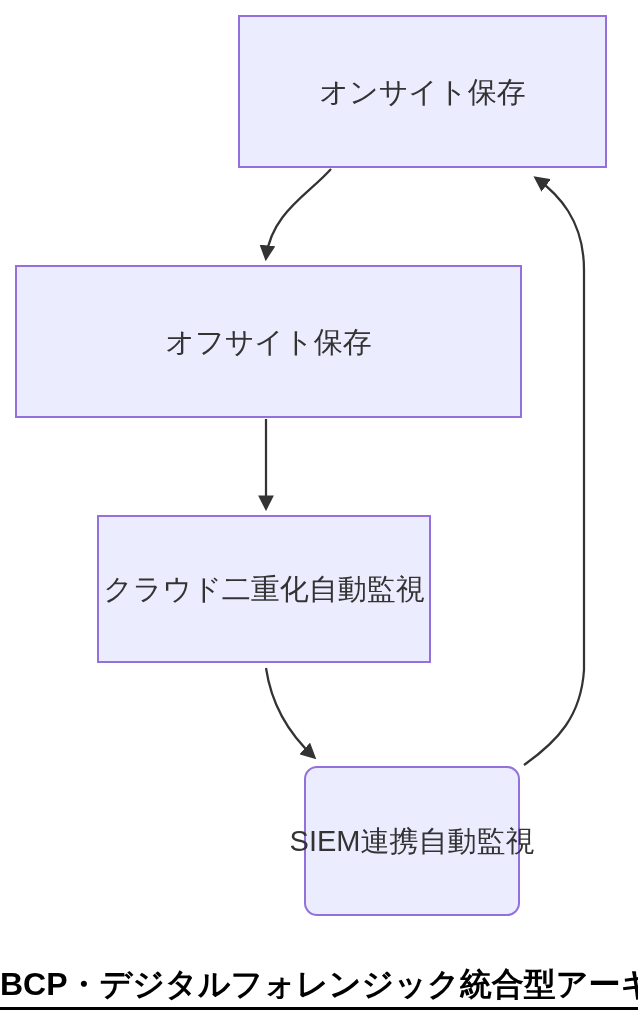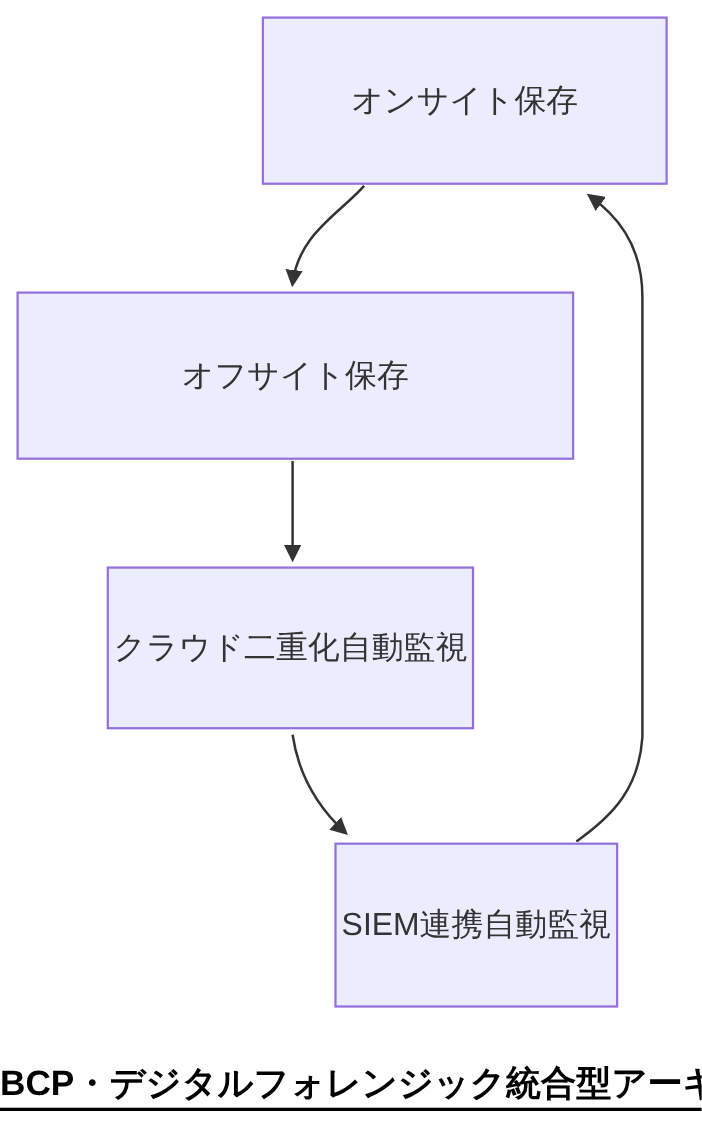--- a/index.html
+++ b/index.html
@@ -34,21 +34,21 @@
     color: #333333;
   }
   .node .nl {
     font-size: 29px;
     line-height: 46px;
     white-space: nowrap;
   }
   .node-1 { left: 238px; top: 15px;  width: 369px; height: 153px; }
   .node-2 { left: 15px;  top: 265px; width: 507px; height: 153px; }
   .node-3 { left: 97px;  top: 515px; width: 334px; height: 148px; }
-  .node-4 { left: 304px; top: 766px; width: 258px; height: 150px; }
+  .node-4 { left: 304px; top: 766px; width: 216px; height: 150px; border-radius: 13px; }
   .caption {
     position: absolute;
     left: 0;
     top: 966px;
     white-space: nowrap;
   }
   .caption-text {
     display: inline-block;
     font-size: 32px;
     font-weight: bold;

